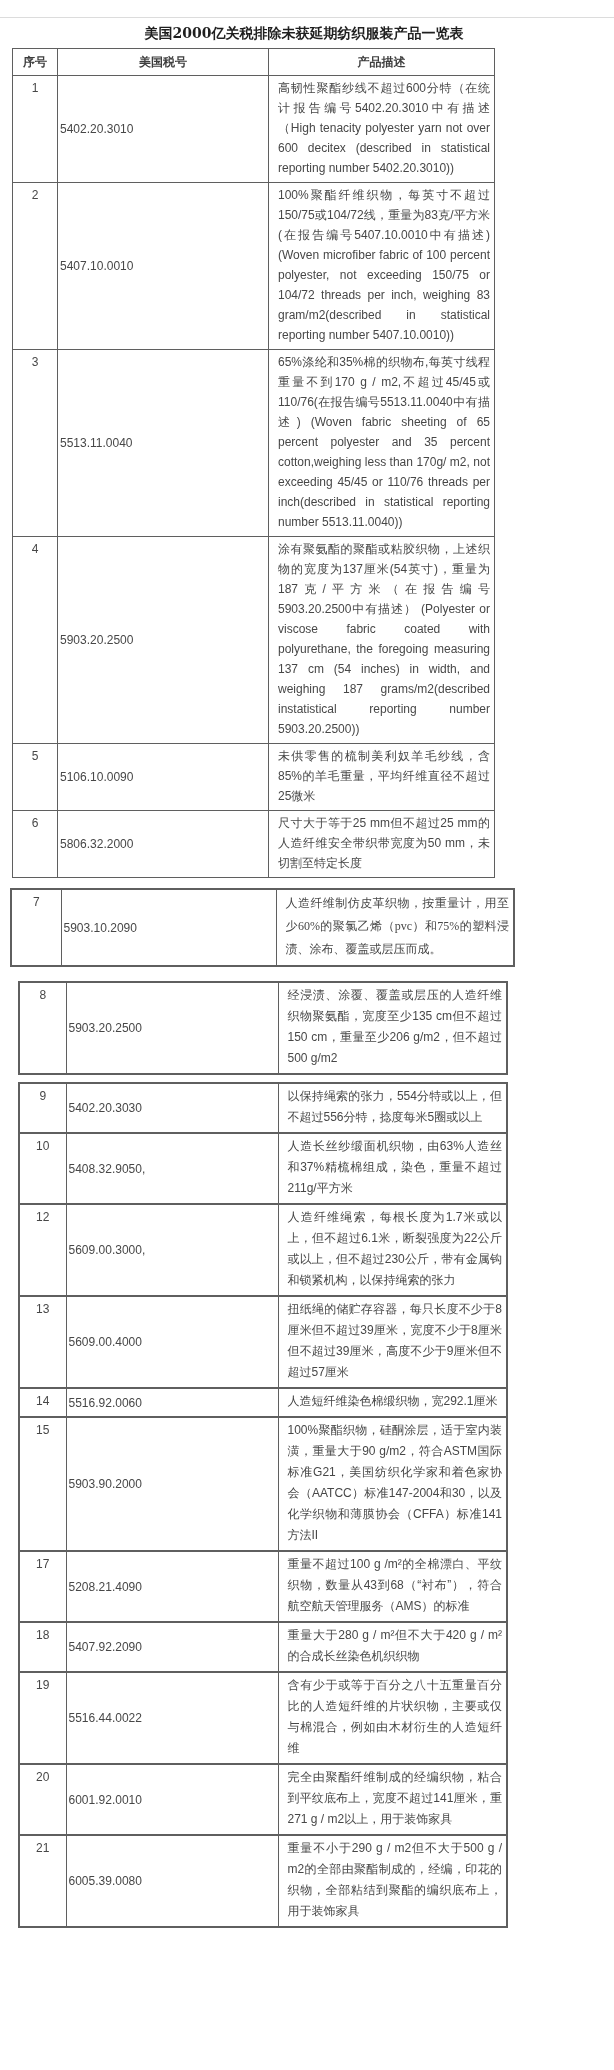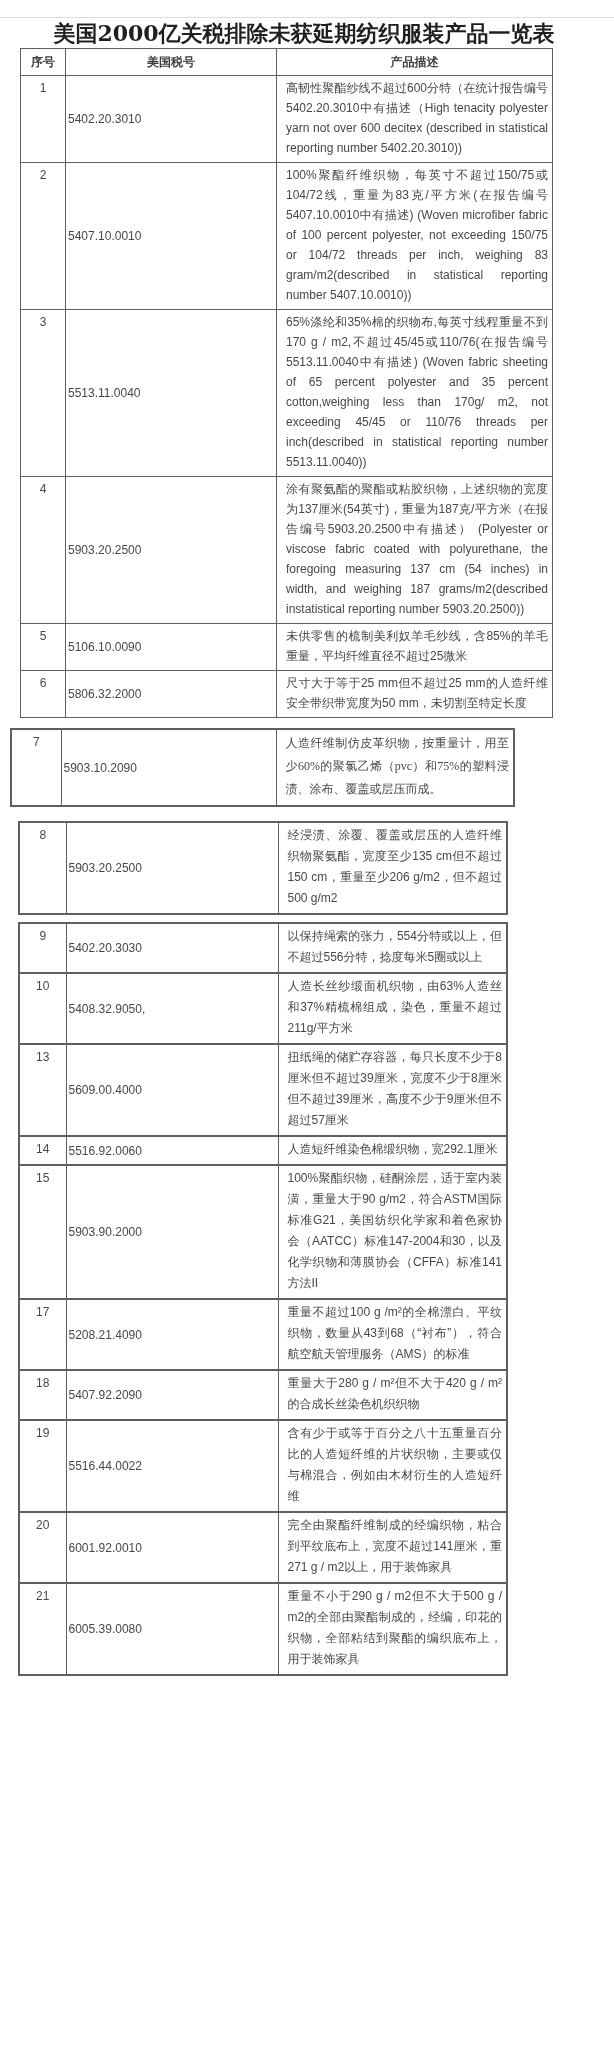--- a/index.html
+++ b/index.html
@@ -8,32 +8,32 @@
     --title:#1f1f1f;
     --divider:#dcdcdc;
     --bg:#ffffff;
   }
   html,body{margin:0;padding:0;background:var(--bg);}
   body{font-family:"Liberation Sans","DejaVu Sans",sans-serif;color:var(--text);}
   .page{width:614px;margin:0;background:var(--bg);}
   .top-divider{height:1px;background:var(--divider);margin-top:17px;}
   .title{
     font-family:"DejaVu Serif","Liberation Serif",serif;
-    font-size:22px;font-weight:700;color:var(--title);
+    font-size:14px;font-weight:700;color:var(--title);
     text-align:center;margin:5px 6px 4px 0;line-height:21px;
   }
   table.tbl{border-collapse:collapse;table-layout:fixed;font-size:12px;background:var(--bg);}
   .tbl th,.tbl td{border:1px solid var(--border);word-break:break-word;}
   .tbl th{font-weight:700;color:#3d3d3d;padding:3px 2px;height:20px;text-align:center;}
   td.no{ text-align:center;vertical-align:top;padding-top:5px;}
   td.code{vertical-align:middle;padding:2px;}
   td.desc{padding:2px 4px 4px 9px;text-align:justify;vertical-align:top;}
 
   
-  .block-a{margin-left:20px;width:533px;}
+  .block-a{margin-left:12px;width:483px;}
   .block-a td.desc{line-height:20px;}
   .block-a .c-no{width:45px;} .block-a .c-code{width:211px;}
 
   .block-b{margin-left:10px;width:505px;margin-top:10px;border:2px solid var(--border);}
   .block-b td.desc{line-height:23px;font-family:Liberation Serif, serif;}
   .block-b .c-no{width:50px;} .block-b .c-code{width:215px;}
 
   .block-c,.block-d,.block-e{margin-left:18px;width:490px;border:2px solid var(--border);}
   .block-c td.desc,.block-d td.desc,.block-e td.desc{line-height:21px;margin-top:9px;}
   .block-c .c-no,.block-d .c-no,.block-e .c-no{width:47px;}
@@ -135,20 +135,25 @@
             <td class="no" rowspan="1">9</td>
             <td class="code" rowspan="1">5402.20.3030</td>
             <td class="desc">以保持绳索的张力，554分特或以上，但不超过556分特，捻度每米5圈或以上</td>
           </tr>
           <tr class="row-start">
             <td class="no" rowspan="1">10</td>
             <td class="code" rowspan="1">5408.32.9050,</td>
             <td class="desc">人造长丝纱缎面机织物，由63%人造丝和37%精梳棉组成，染色，重量不超过211g/平方米</td>
           </tr>
           <tr class="row-start">
+            <td class="no" rowspan="1">12</td>
+            <td class="code" rowspan="1">5609.00.3000,</td>
+            <td class="desc">人造纤维绳索，每根长度为1.7米或以上，但不超过6.1米，断裂强度为22公斤或以上，但不超过230公斤，带有金属钩和锁紧机构，以保持绳索的张力</td>
+          </tr>
+          <tr class="row-start">
             <td class="no" rowspan="1">13</td>
             <td class="code" rowspan="1">5609.00.4000</td>
             <td class="desc">扭纸绳的储贮存容器，每只长度不少于8厘米但不超过39厘米，宽度不少于8厘米但不超过39厘米，高度不少于9厘米但不超过57厘米</td>
           </tr>
           <tr class="row-start">
             <td class="no" rowspan="1">14</td>
             <td class="code" rowspan="1">5516.92.0060</td>
             <td class="desc">人造短纤维染色棉缎织物，宽292.1厘米</td>
           </tr>
           <tr class="row-start">

